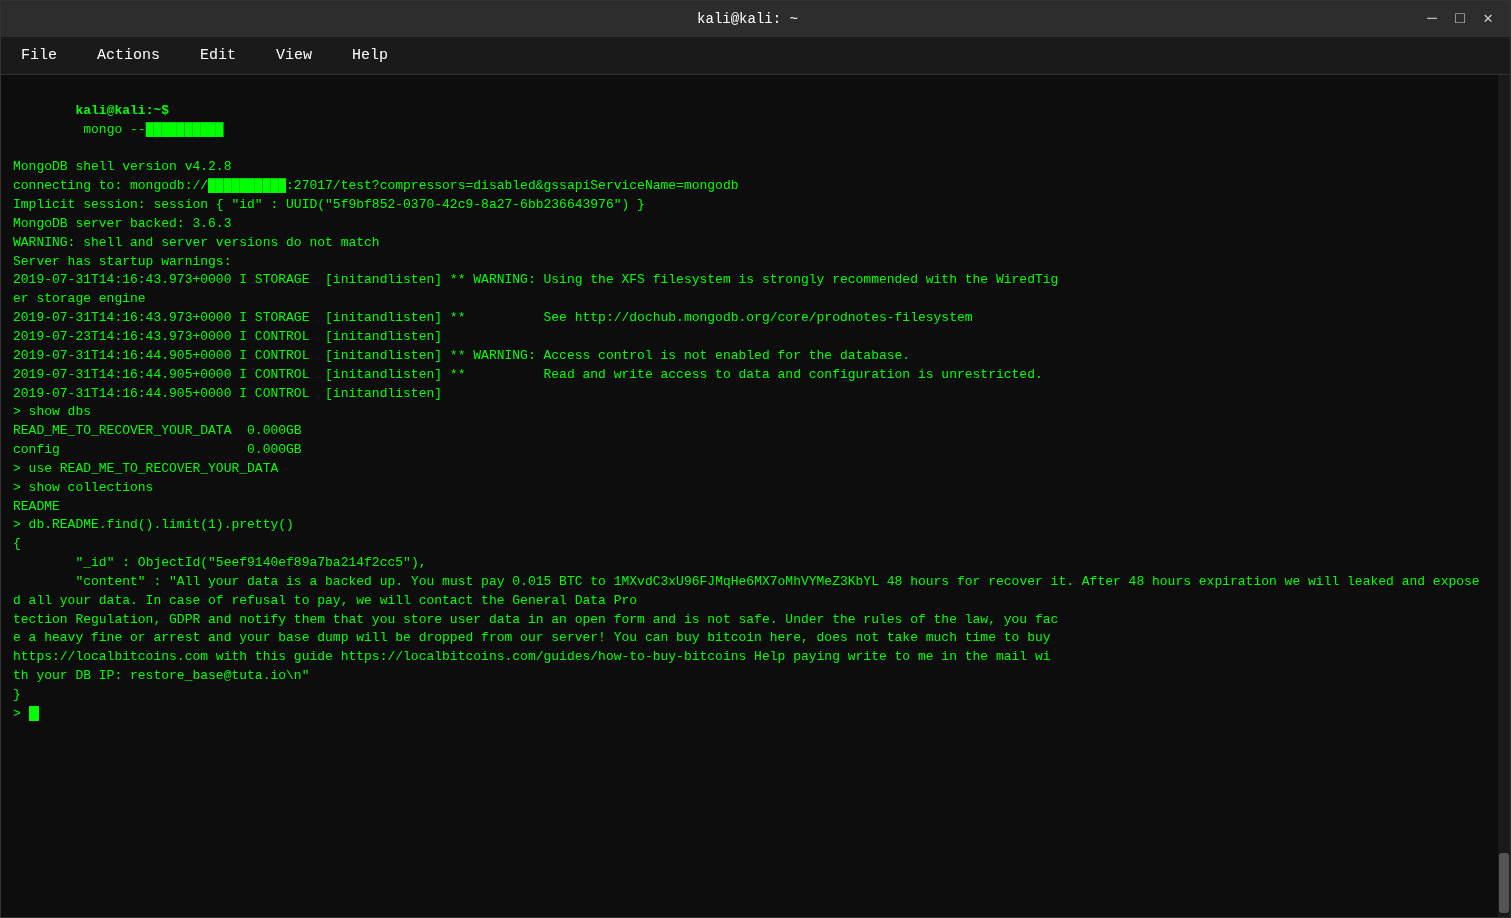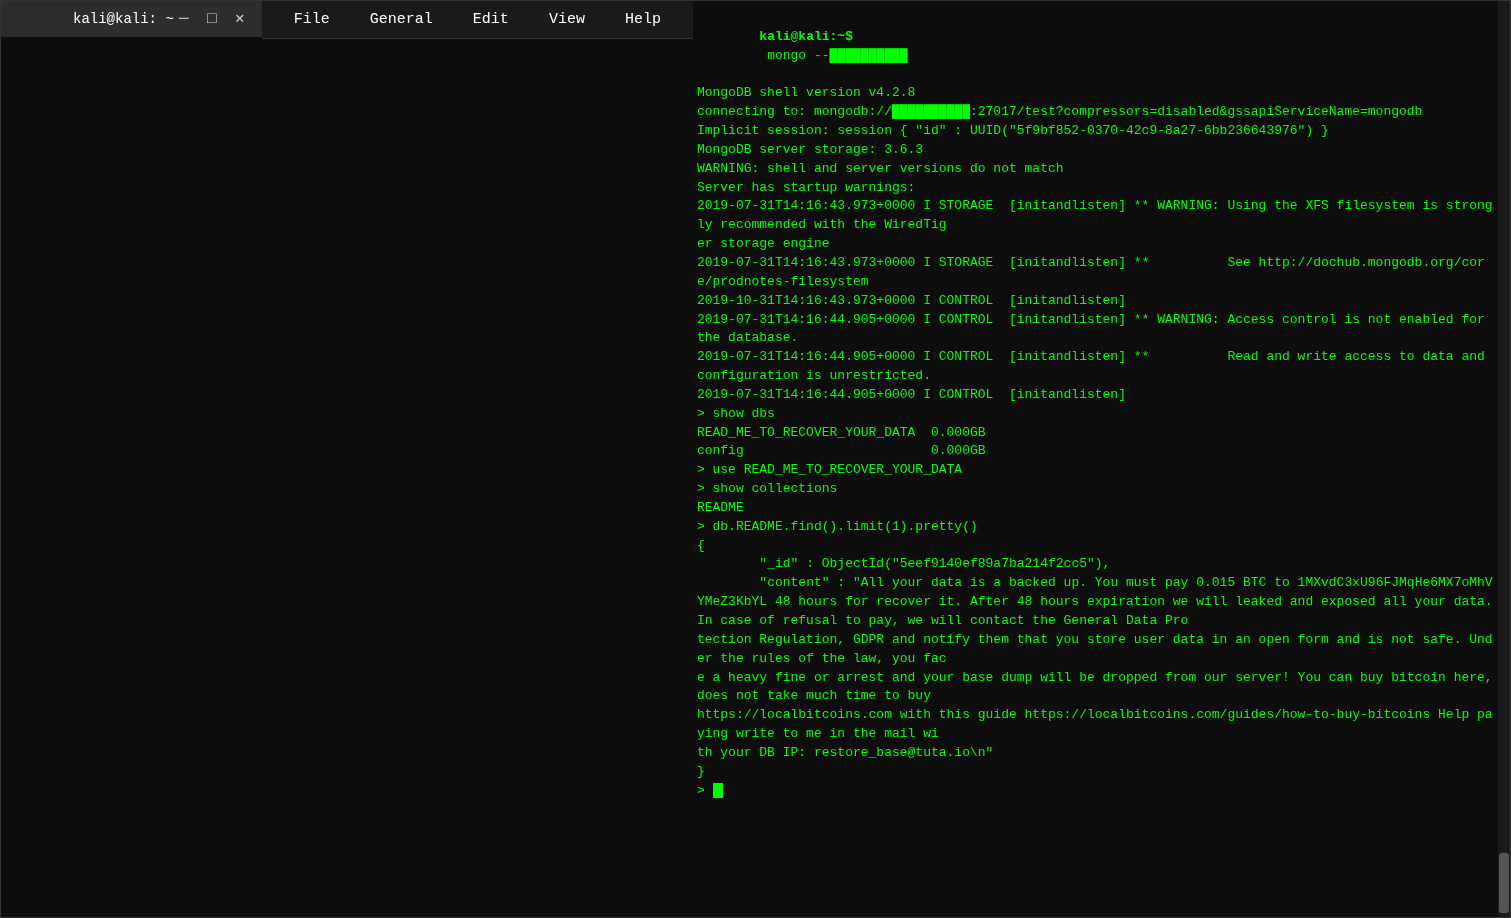--- a/index.html
+++ b/index.html
@@ -10,21 +10,21 @@
       background: #1a1a1a;
       font-family: 'Courier New', Courier, monospace;
       overflow: hidden;
     }
 
     .window {
       width: 1511px;
       height: 918px;
       background: #0d0d0d;
       display: flex;
-      flex-direction: row;
+      flex-direction: column;
       border: 1px solid #333;
     }
 
     .title-bar {
       background: #2d2d2d;
       height: 36px;
       display: flex;
       align-items: center;
       justify-content: space-between;
       padding: 0 12px;
@@ -52,38 +52,38 @@
       width: 20px;
       text-align: center;
       line-height: 1;
     }
 
     .menu-bar {
       background: #1a1a1a;
       height: 38px;
       display: flex;
       align-items: center;
-      padding: 0 24px;
+      padding: 0 12px;
       gap: 24px;
       flex-shrink: 0;
       border-bottom: 1px solid #333;
     }
 
     .menu-item {
       color: #ffffff;
       font-size: 15px;
       font-family: 'Courier New', Courier, monospace;
       cursor: pointer;
       padding: 4px 8px;
     }
 
     .terminal-content {
       flex: 1;
       background: #0d0d0d;
-      padding: 8px 4px;
+      padding: 8px 12px;
       overflow-y: auto;
       color: #00ff00;
       font-size: 13px;
       font-family: 'Courier New', Courier, monospace;
       line-height: 1.45;
     }
 
     .line {
       white-space: pre-wrap;
       word-break: break-all;
@@ -124,44 +124,44 @@
     <div class="title-bar-title">kali@kali: ~</div>
     <div class="title-bar-controls">
       <div class="title-bar-btn">─</div>
       <div class="title-bar-btn">□</div>
       <div class="title-bar-btn">✕</div>
     </div>
   </div>
 
   <div class="menu-bar">
     <div class="menu-item">File</div>
-    <div class="menu-item">General</div>
+    <div class="menu-item">Actions</div>
     <div class="menu-item">Edit</div>
     <div class="menu-item">View</div>
     <div class="menu-item">Help</div>
   </div>
 
   <div style="display:flex; flex:1; overflow:hidden;">
     <div class="terminal-content">
 
       <div class="line">
         <span class="prompt-user">kali@kali:~$</span>
         <span class="prompt-cmd"> mongo --██████████</span>
       </div>
 
       <div class="line green">MongoDB shell version v4.2.8</div>
       <div class="line green">connecting to: mongodb://██████████:27017/test?compressors=disabled&amp;gssapiServiceName=mongodb</div>
       <div class="line green">Implicit session: session { "id" : UUID("5f9bf852-0370-42c9-8a27-6bb236643976") }</div>
-      <div class="line green">MongoDB server storage: 3.6.3</div>
+      <div class="line green">MongoDB server backed: 3.6.3</div>
       <div class="line green">WARNING: shell and server versions do not match</div>
       <div class="line green">Server has startup warnings:</div>
       <div class="line green">2019-07-31T14:16:43.973+0000 I STORAGE  [initandlisten] ** WARNING: Using the XFS filesystem is strongly recommended with the WiredTig</div>
       <div class="line green">er storage engine</div>
       <div class="line green">2019-07-31T14:16:43.973+0000 I STORAGE  [initandlisten] **          See http://dochub.mongodb.org/core/prodnotes-filesystem</div>
-      <div class="line green">2019-10-31T14:16:43.973+0000 I CONTROL  [initandlisten]</div>
+      <div class="line green">2019-07-23T14:16:43.973+0000 I CONTROL  [initandlisten]</div>
       <div class="line green">2019-07-31T14:16:44.905+0000 I CONTROL  [initandlisten] ** WARNING: Access control is not enabled for the database.</div>
       <div class="line green">2019-07-31T14:16:44.905+0000 I CONTROL  [initandlisten] **          Read and write access to data and configuration is unrestricted.</div>
       <div class="line green">2019-07-31T14:16:44.905+0000 I CONTROL  [initandlisten]</div>
       <div class="line green">&gt; show dbs</div>
       <div class="line green">READ_ME_TO_RECOVER_YOUR_DATA  0.000GB</div>
       <div class="line green">config                        0.000GB</div>
       <div class="line green">&gt; use READ_ME_TO_RECOVER_YOUR_DATA</div>
       <div class="line green">&gt; show collections</div>
       <div class="line green">README</div>
       <div class="line green">&gt; db.README.find().limit(1).pretty()</div>

